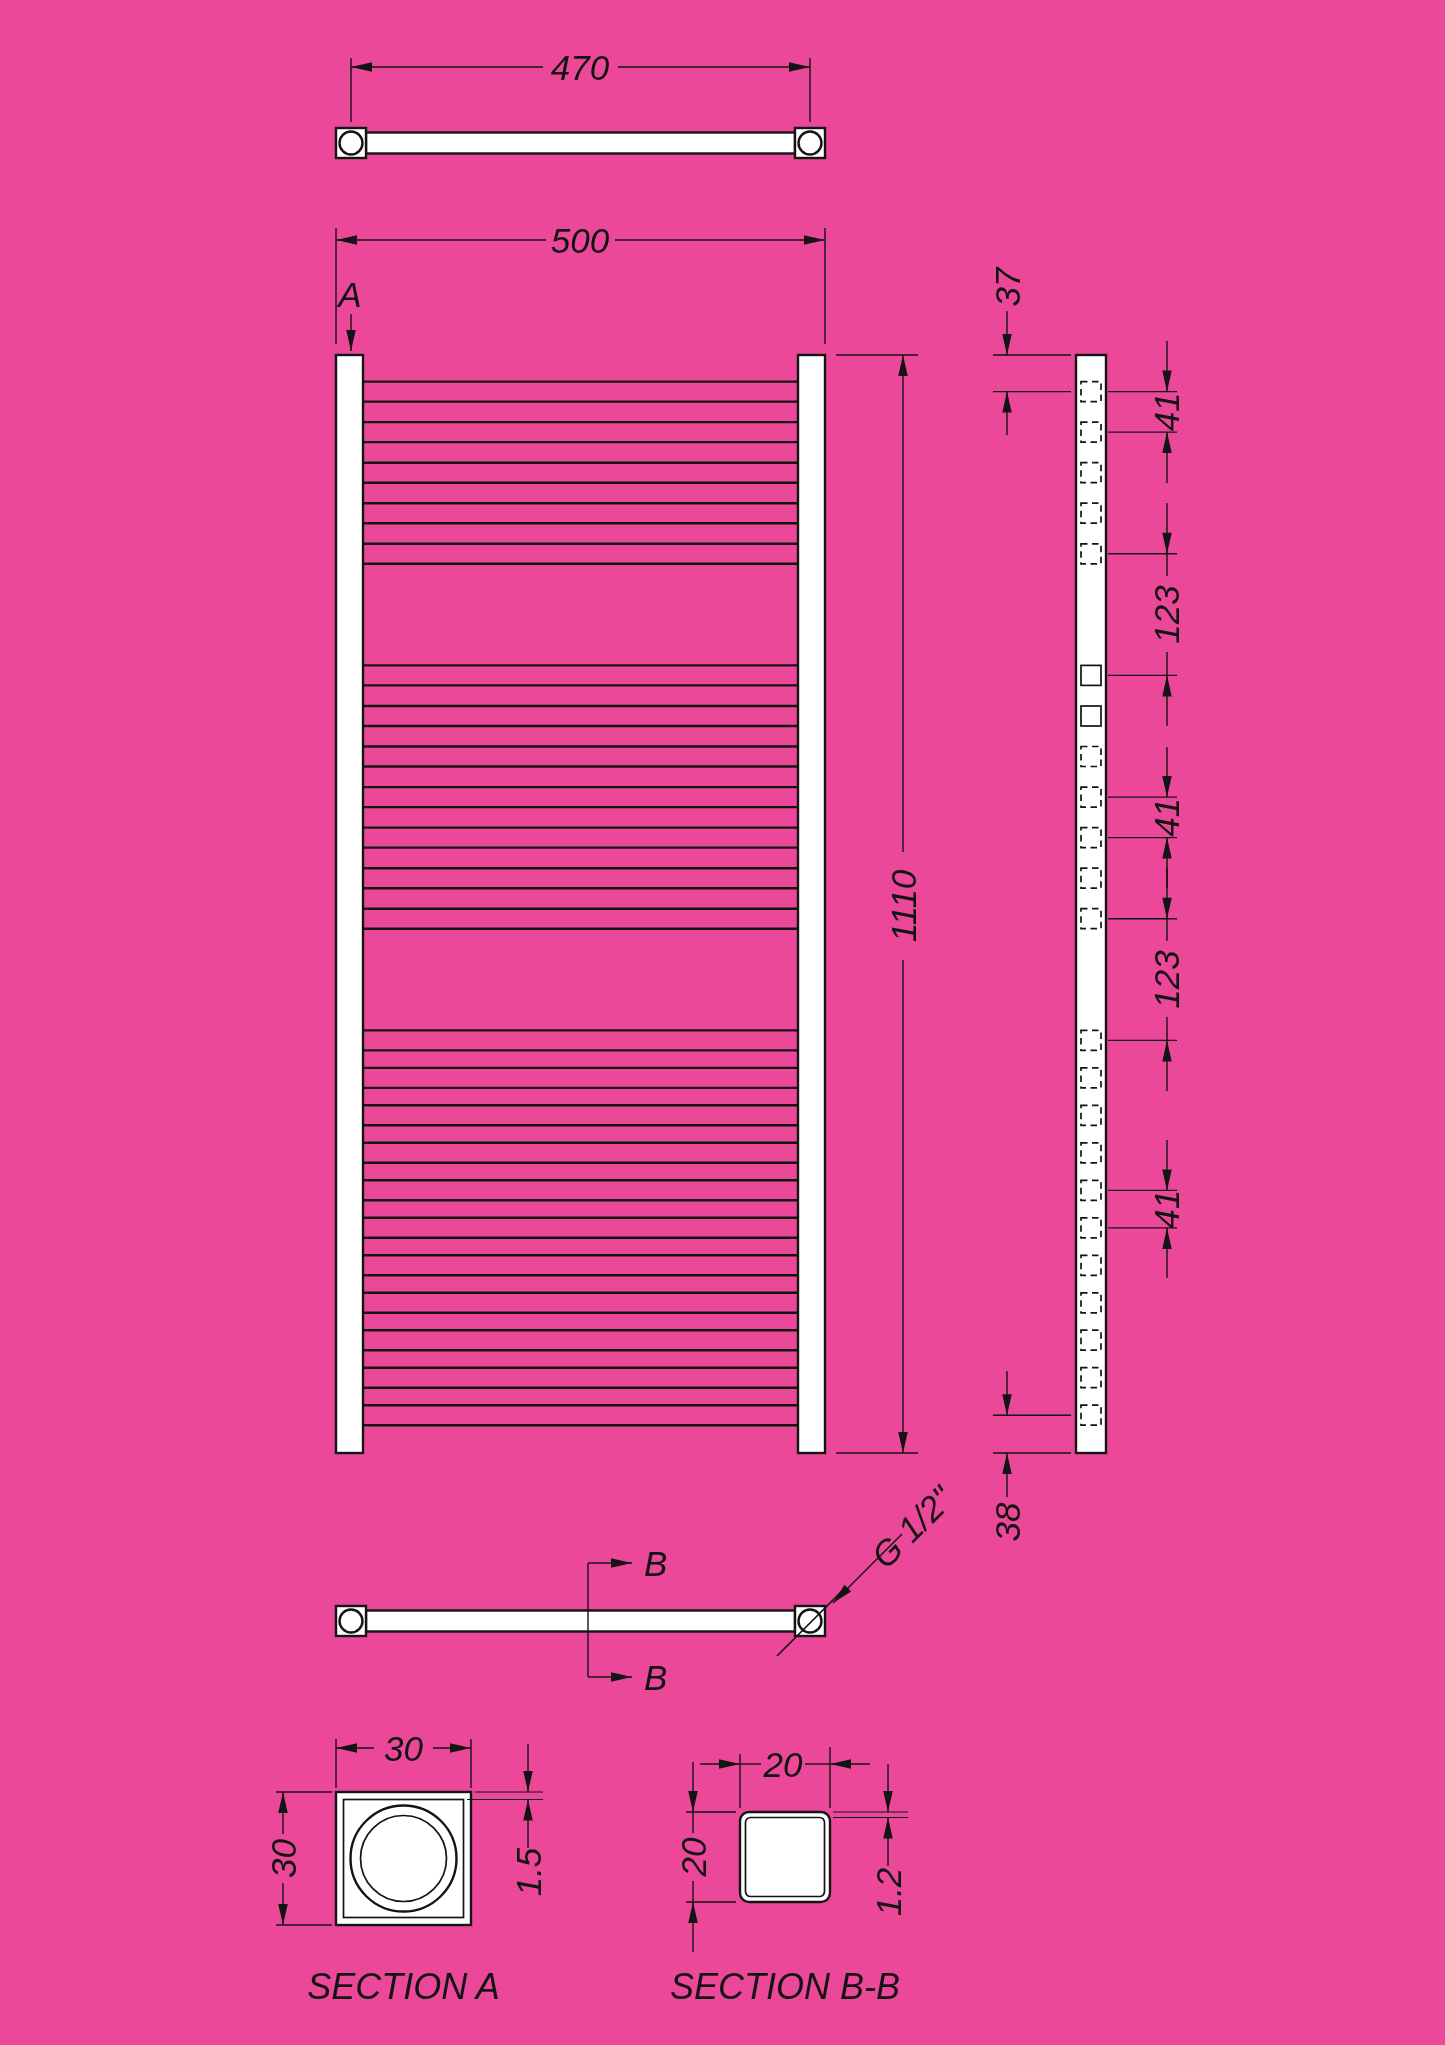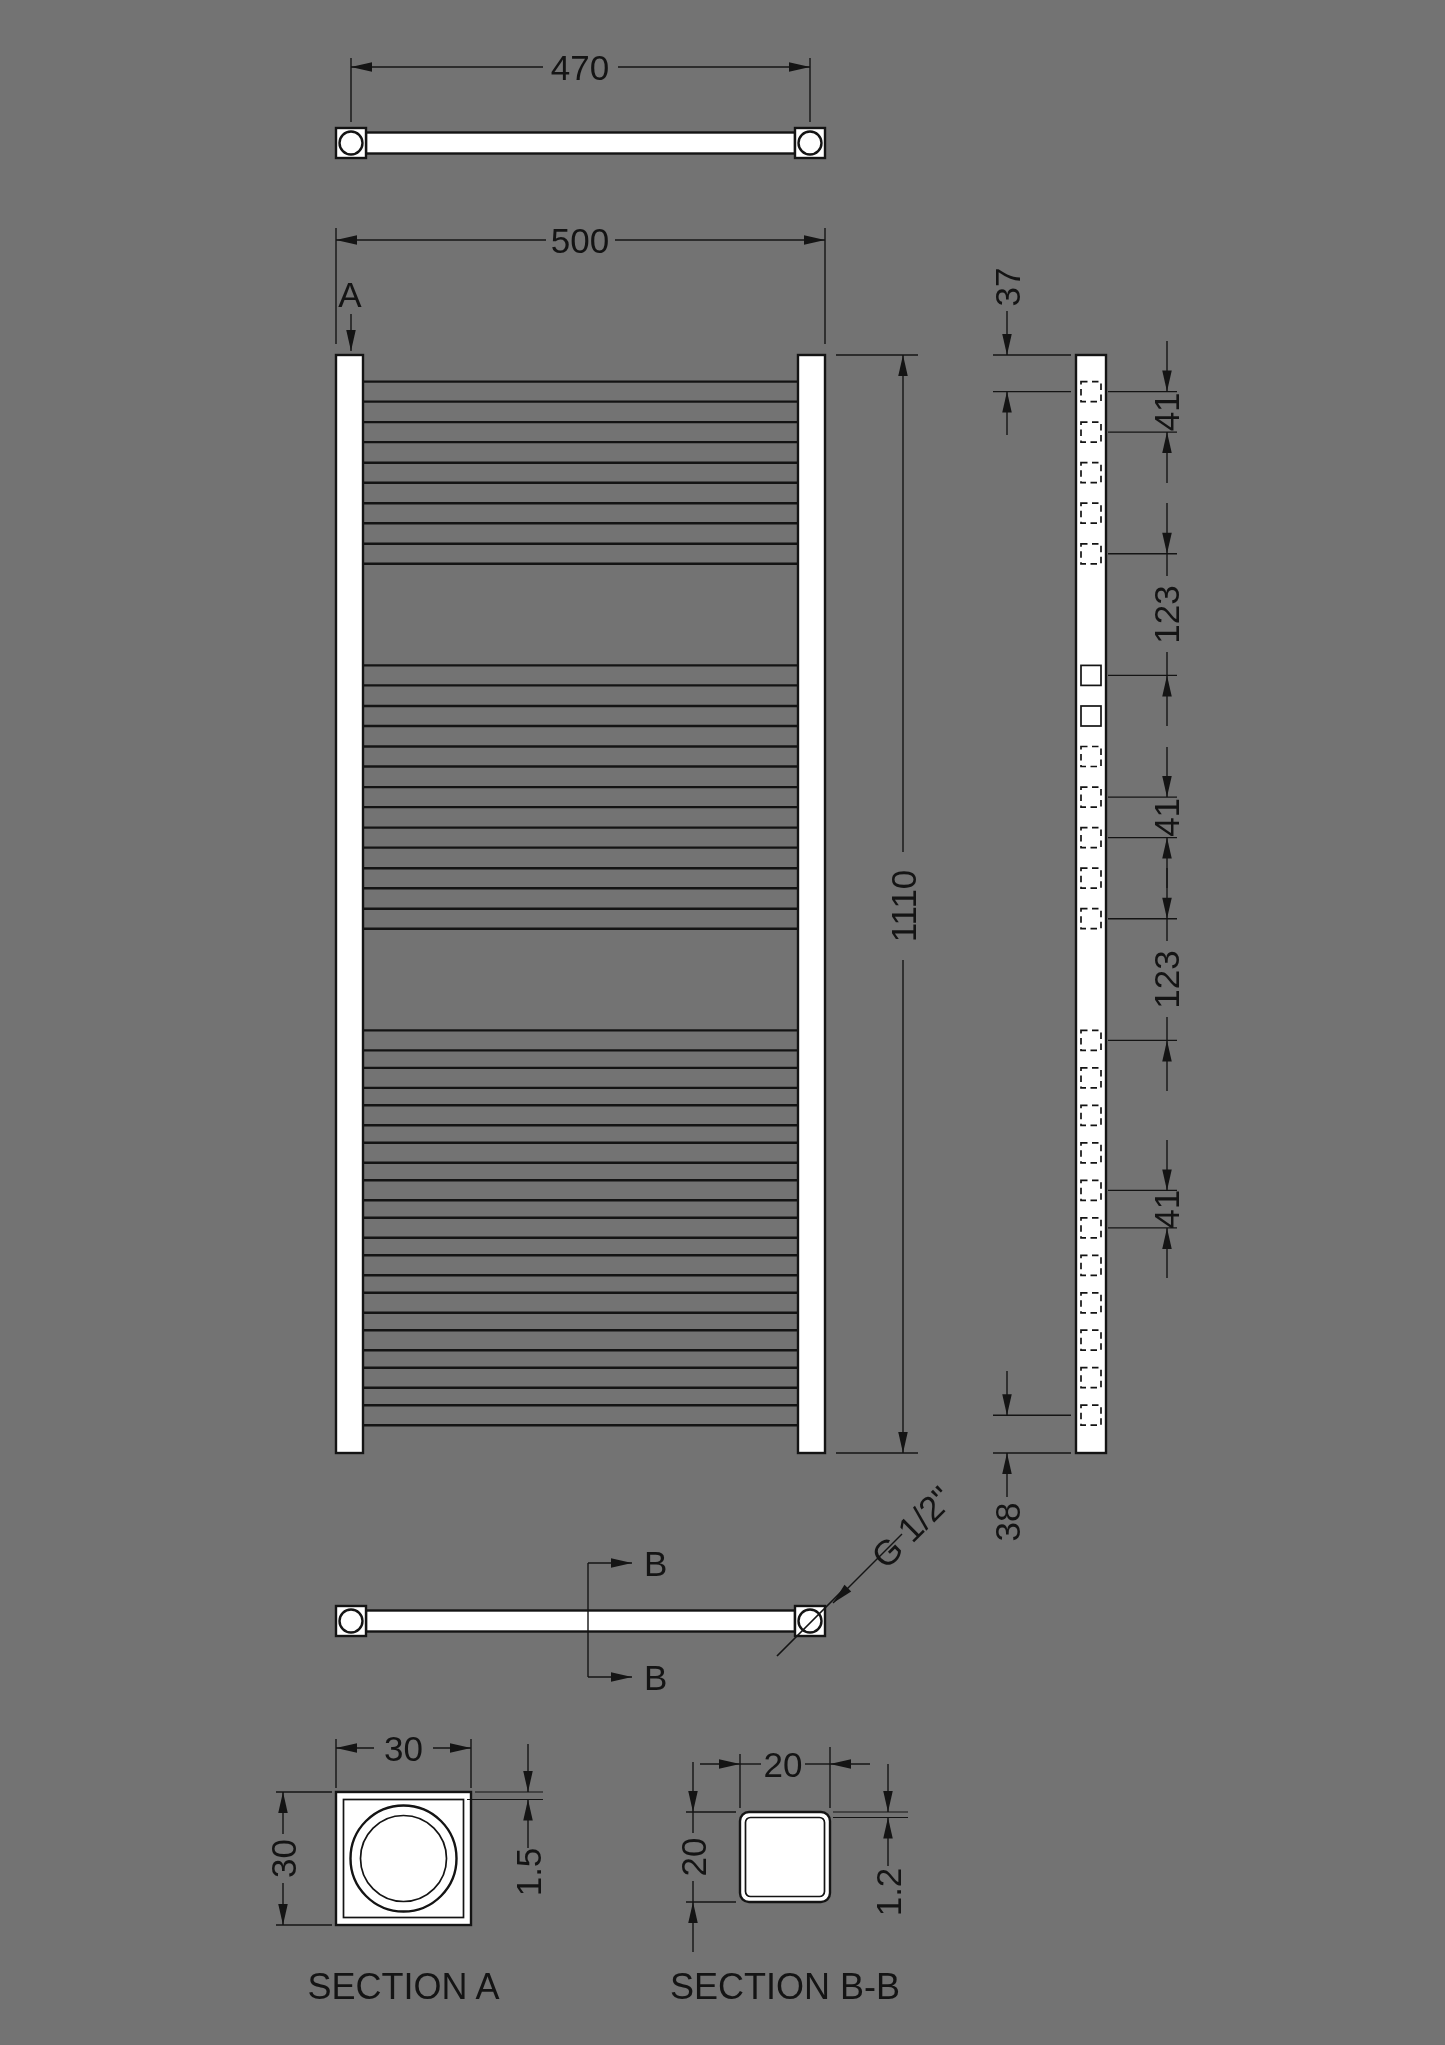--- a/index.html
+++ b/index.html
@@ -1,16 +1,16 @@
 <!DOCTYPE html>
 <html><head>
 <meta charset="utf-8">
 <style>
   html,body{margin:0;padding:0;background:#fff;}
-  .page{width:1445px;height:2045px;background:#737373;position:relative;}
+  .page{width:1445px;height:2045px;background:#ec4899;position:relative;font-style:italic;}
   svg{display:block;}
   .ln{stroke:#141414;stroke-width:2.4;fill:none;stroke-linecap:square;}
   .fillw{fill:#ffffff;stroke:#141414;stroke-width:2.4;}
   .thin{stroke:#141414;stroke-width:1.7;fill:none;}
   .dim{stroke:#141414;stroke-width:1.4;fill:none;}
   .xthin{stroke:#141414;stroke-width:1.1;fill:none;}
   .dash{stroke-dasharray:6.5 4.5;}
   .dimtxt{font-family:"Liberation Sans",sans-serif;font-size:35px;fill:#141414;
           text-anchor:middle;dominant-baseline:central;}
   .lbl{font-family:"Liberation Sans",sans-serif;font-size:35px;fill:#141414;

